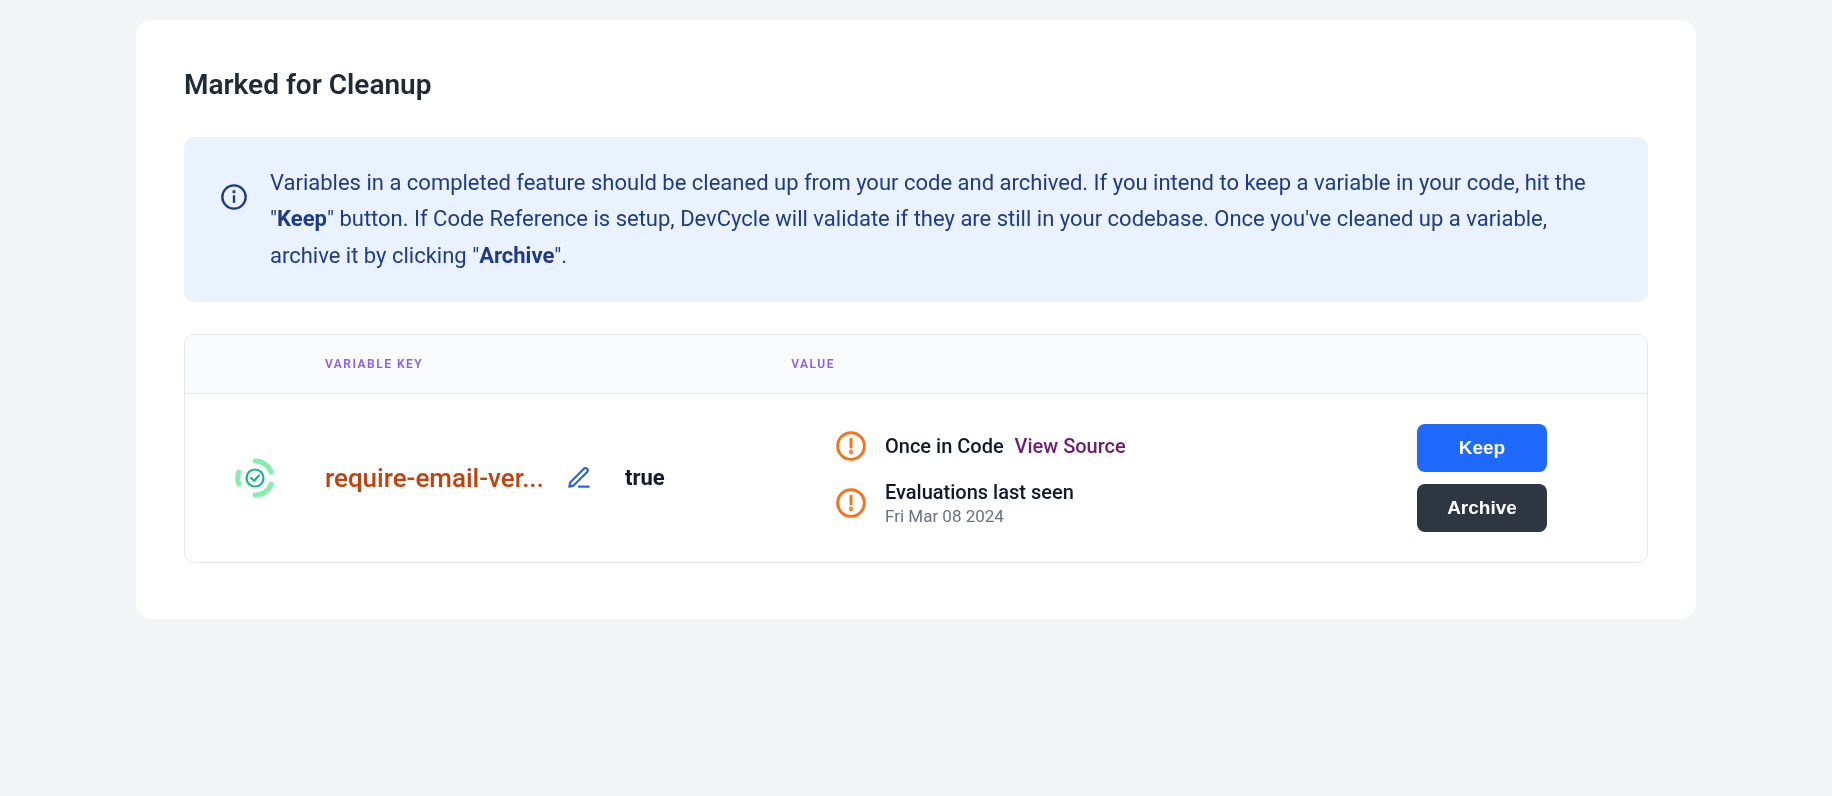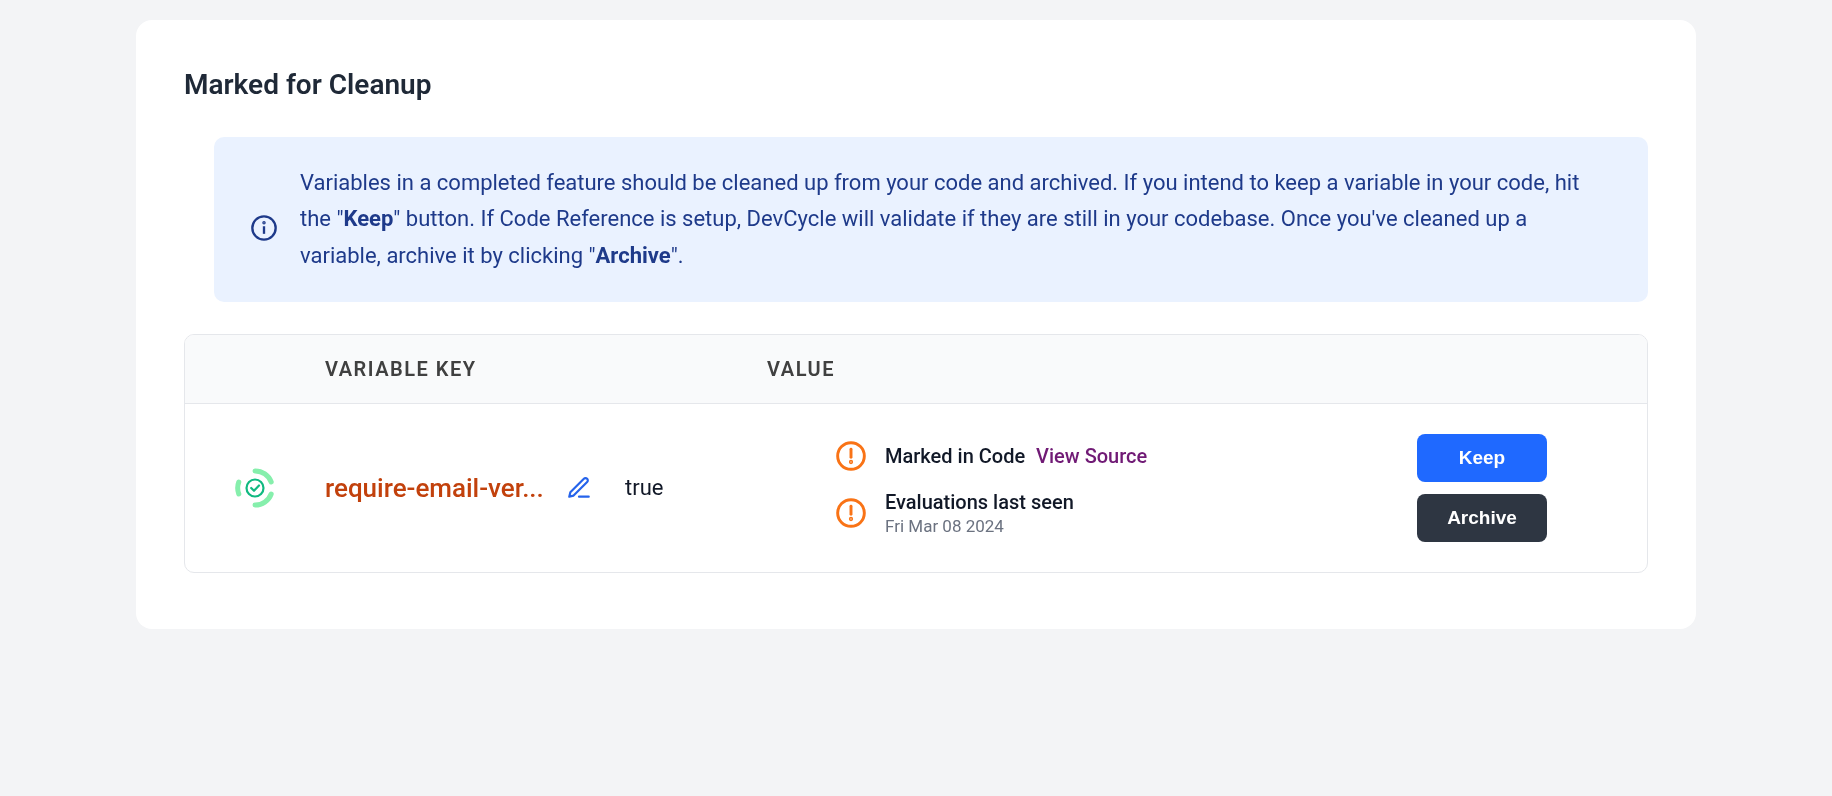--- a/index.html
+++ b/index.html
@@ -19,24 +19,23 @@
       font-size: 28px;
       font-weight: 600;
       color: #1f2937;
       margin-bottom: 36px;
     }
     .info-banner {
       background: #eaf2ff;
       border-radius: 10px;
       padding: 28px 36px;
       display: flex;
-      align-items: center;
+      align-items: flex-start;
       gap: 22px;
       margin-bottom: 32px;
-      margin-left: 30px;
     }
     .info-icon-wrap {
       flex-shrink: 0;
       display: flex;
       align-items: center;
       justify-content: center;
       margin-top: 18px;
     }
     .info-text {
       color: #1e3a8a;
@@ -51,24 +50,24 @@
     }
     .table-header {
       display: grid;
       grid-template-columns: 140px 300px 210px 1fr 300px;
       background: #f9fafb;
       border-bottom: 1px solid #e5e7eb;
       padding: 22px 0;
       align-items: center;
     }
     .th {
-      font-size: 20px;
+      font-size: 12px;
       font-weight: 600;
       letter-spacing: 1.5px;
-      color: #404040;
+      color: #8b5cf6;
       text-transform: uppercase;
     }
     .th-key { grid-column: 2; }
     .th-value { grid-column: 3; text-align: right; }
     .th-steps { grid-column: 4; }
     .table-row {
       display: grid;
       grid-template-columns: 140px 300px 210px 1fr 300px;
       align-items: center;
       padding: 30px 0;
@@ -92,21 +91,21 @@
       background: none;
       border: none;
       cursor: pointer;
       padding: 4px;
       display: flex;
       align-items: center;
     }
     .value-cell {
       font-size: 22px;
       color: #111827;
-      font-weight: 400;
+      font-weight: 700;
     }
     .steps-cell {
       display: flex;
       flex-direction: column;
       gap: 18px;
     }
     .step-row {
       display: flex;
       align-items: center;
       gap: 18px;
@@ -214,21 +213,21 @@
         <div class="step-row">
           <span>
             <svg width="32" height="32" viewBox="0 0 24 24" fill="none" stroke="#f97316" stroke-width="2.2">
               <circle cx="12" cy="12" r="10"></circle>
               <line x1="12" y1="7" x2="12" y2="13" stroke-linecap="round"></line>
               <circle cx="12" cy="16.5" r="0.5" fill="#f97316"></circle>
             </svg>
           </span>
           <div class="step-text-group">
             <span class="step-text">
-              <span>Marked in Code</span>
+              <span>Once in Code</span>
               <a class="view-source-link">View Source</a>
             </span>
           </div>
         </div>
         <div class="step-row">
           <span>
             <svg width="32" height="32" viewBox="0 0 24 24" fill="none" stroke="#f97316" stroke-width="2.2">
               <circle cx="12" cy="12" r="10"></circle>
               <line x1="12" y1="7" x2="12" y2="13" stroke-linecap="round"></line>
               <circle cx="12" cy="16.5" r="0.5" fill="#f97316"></circle>

